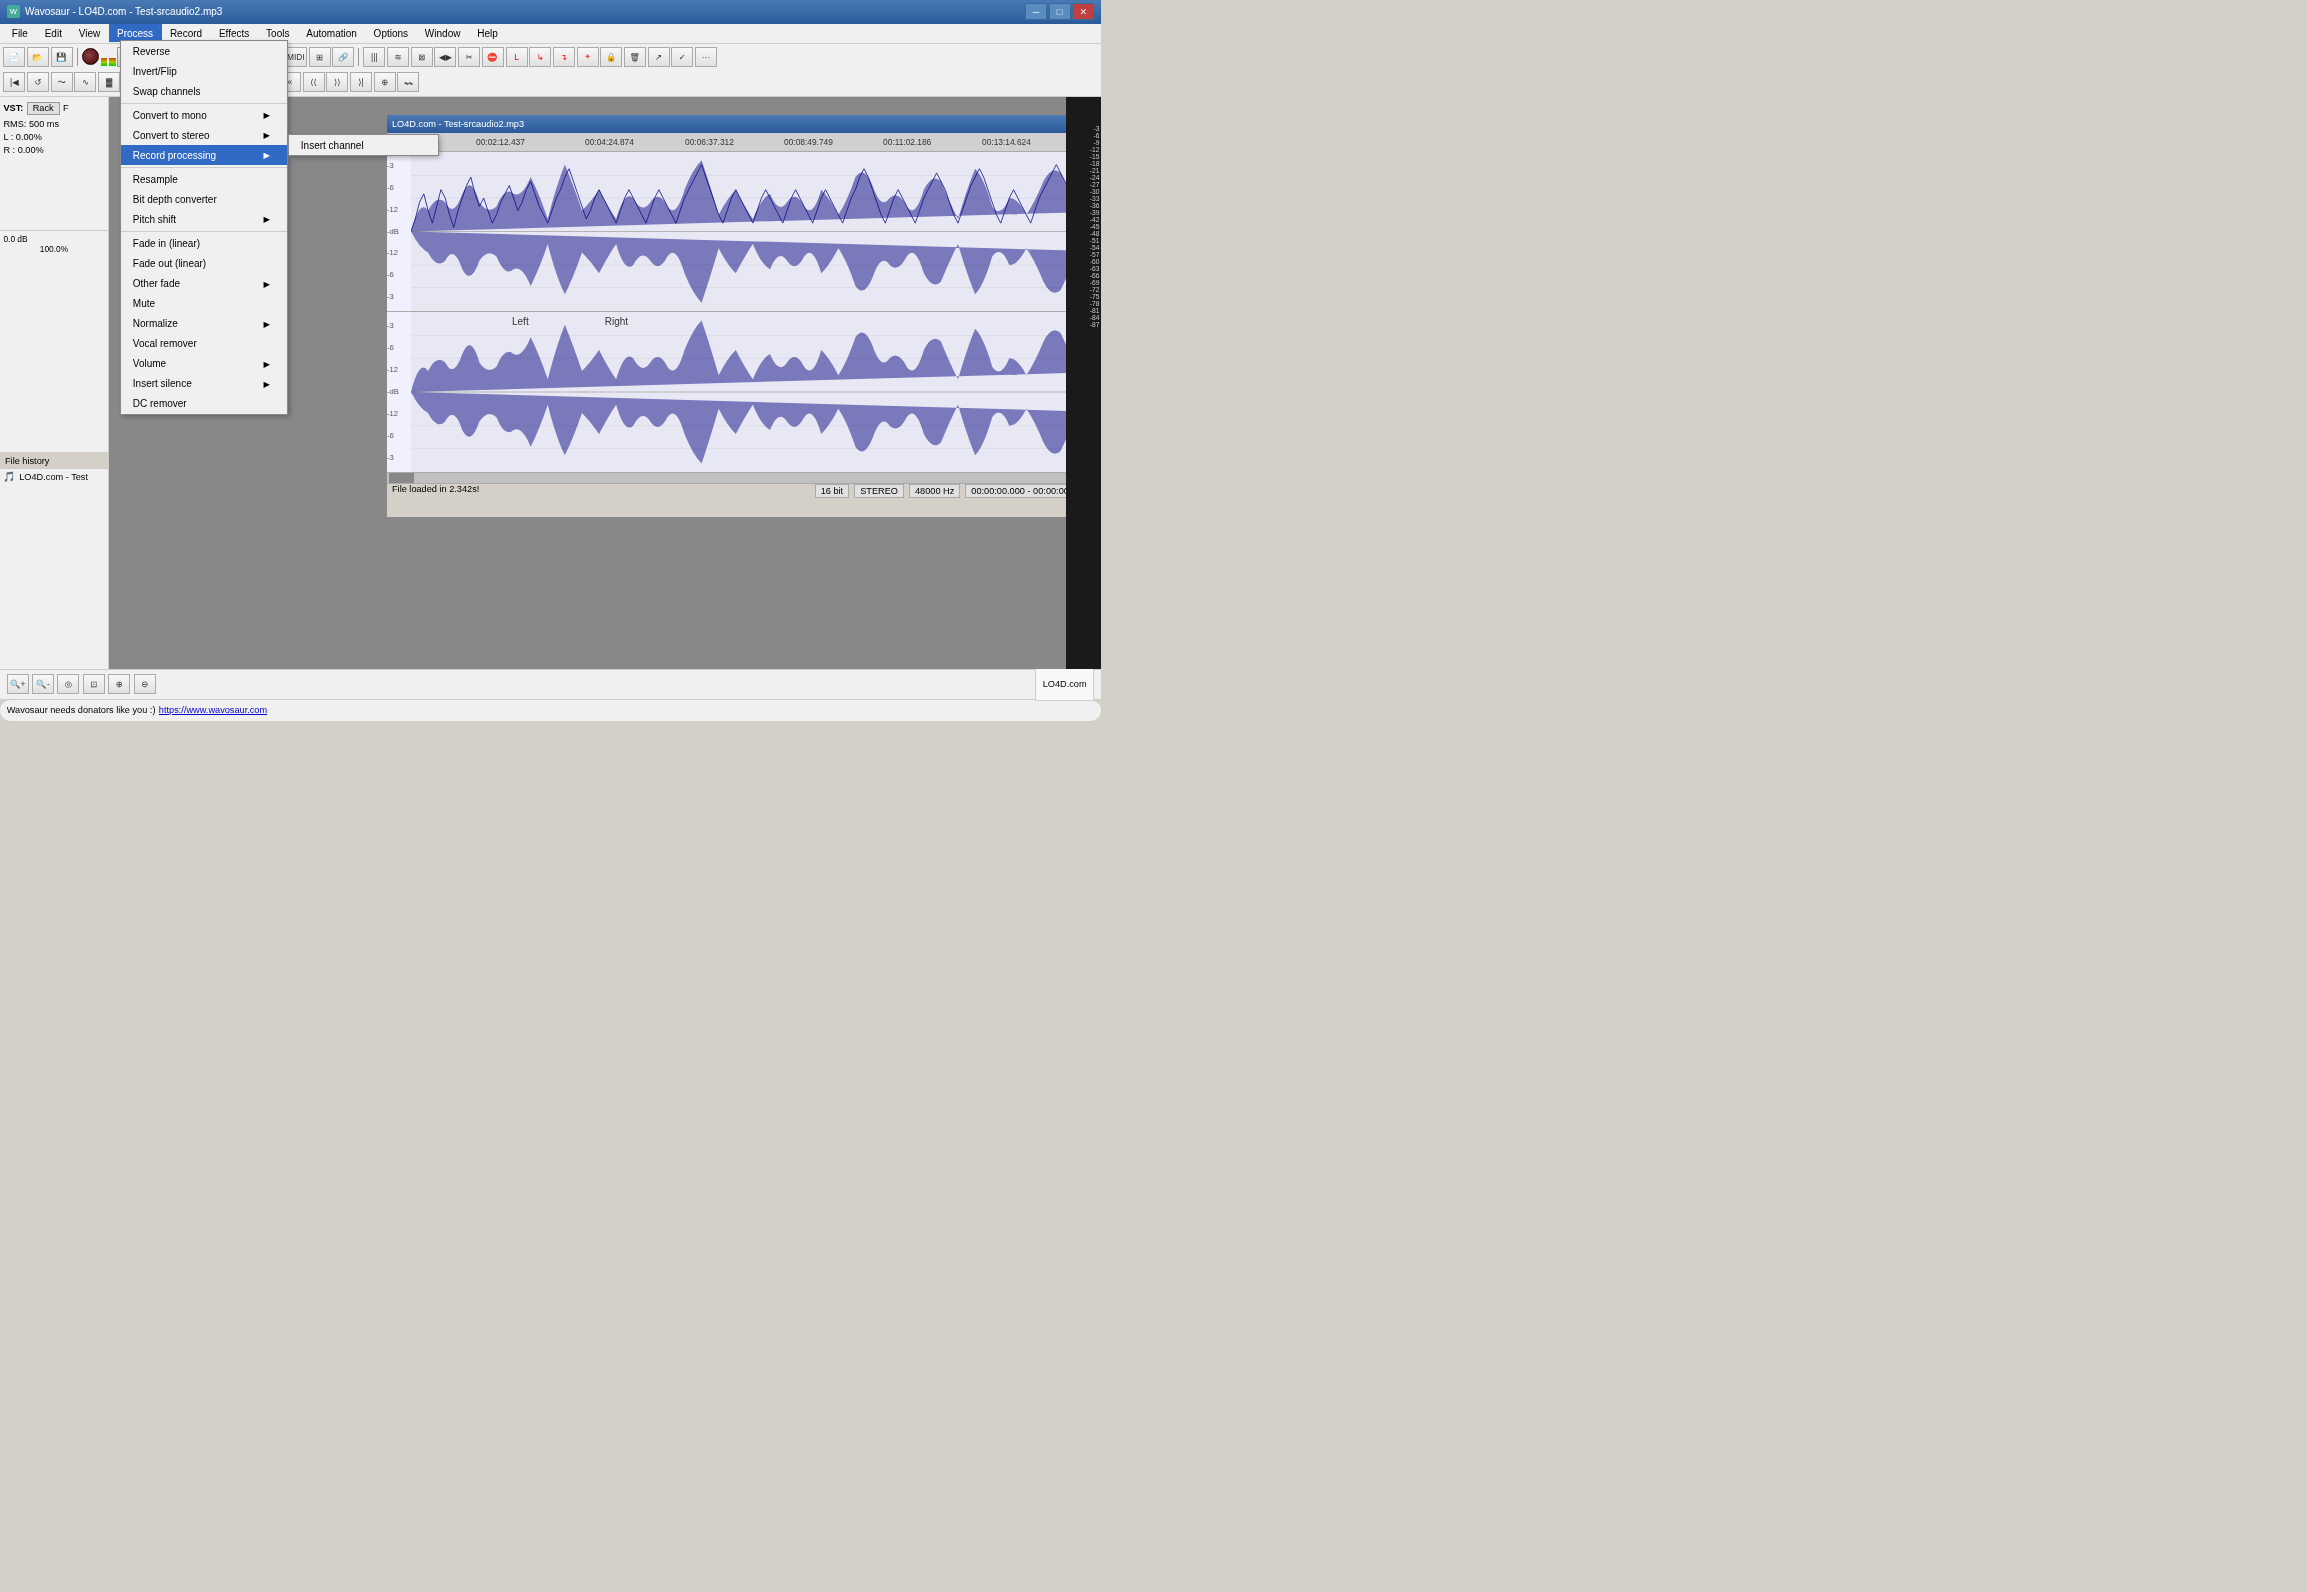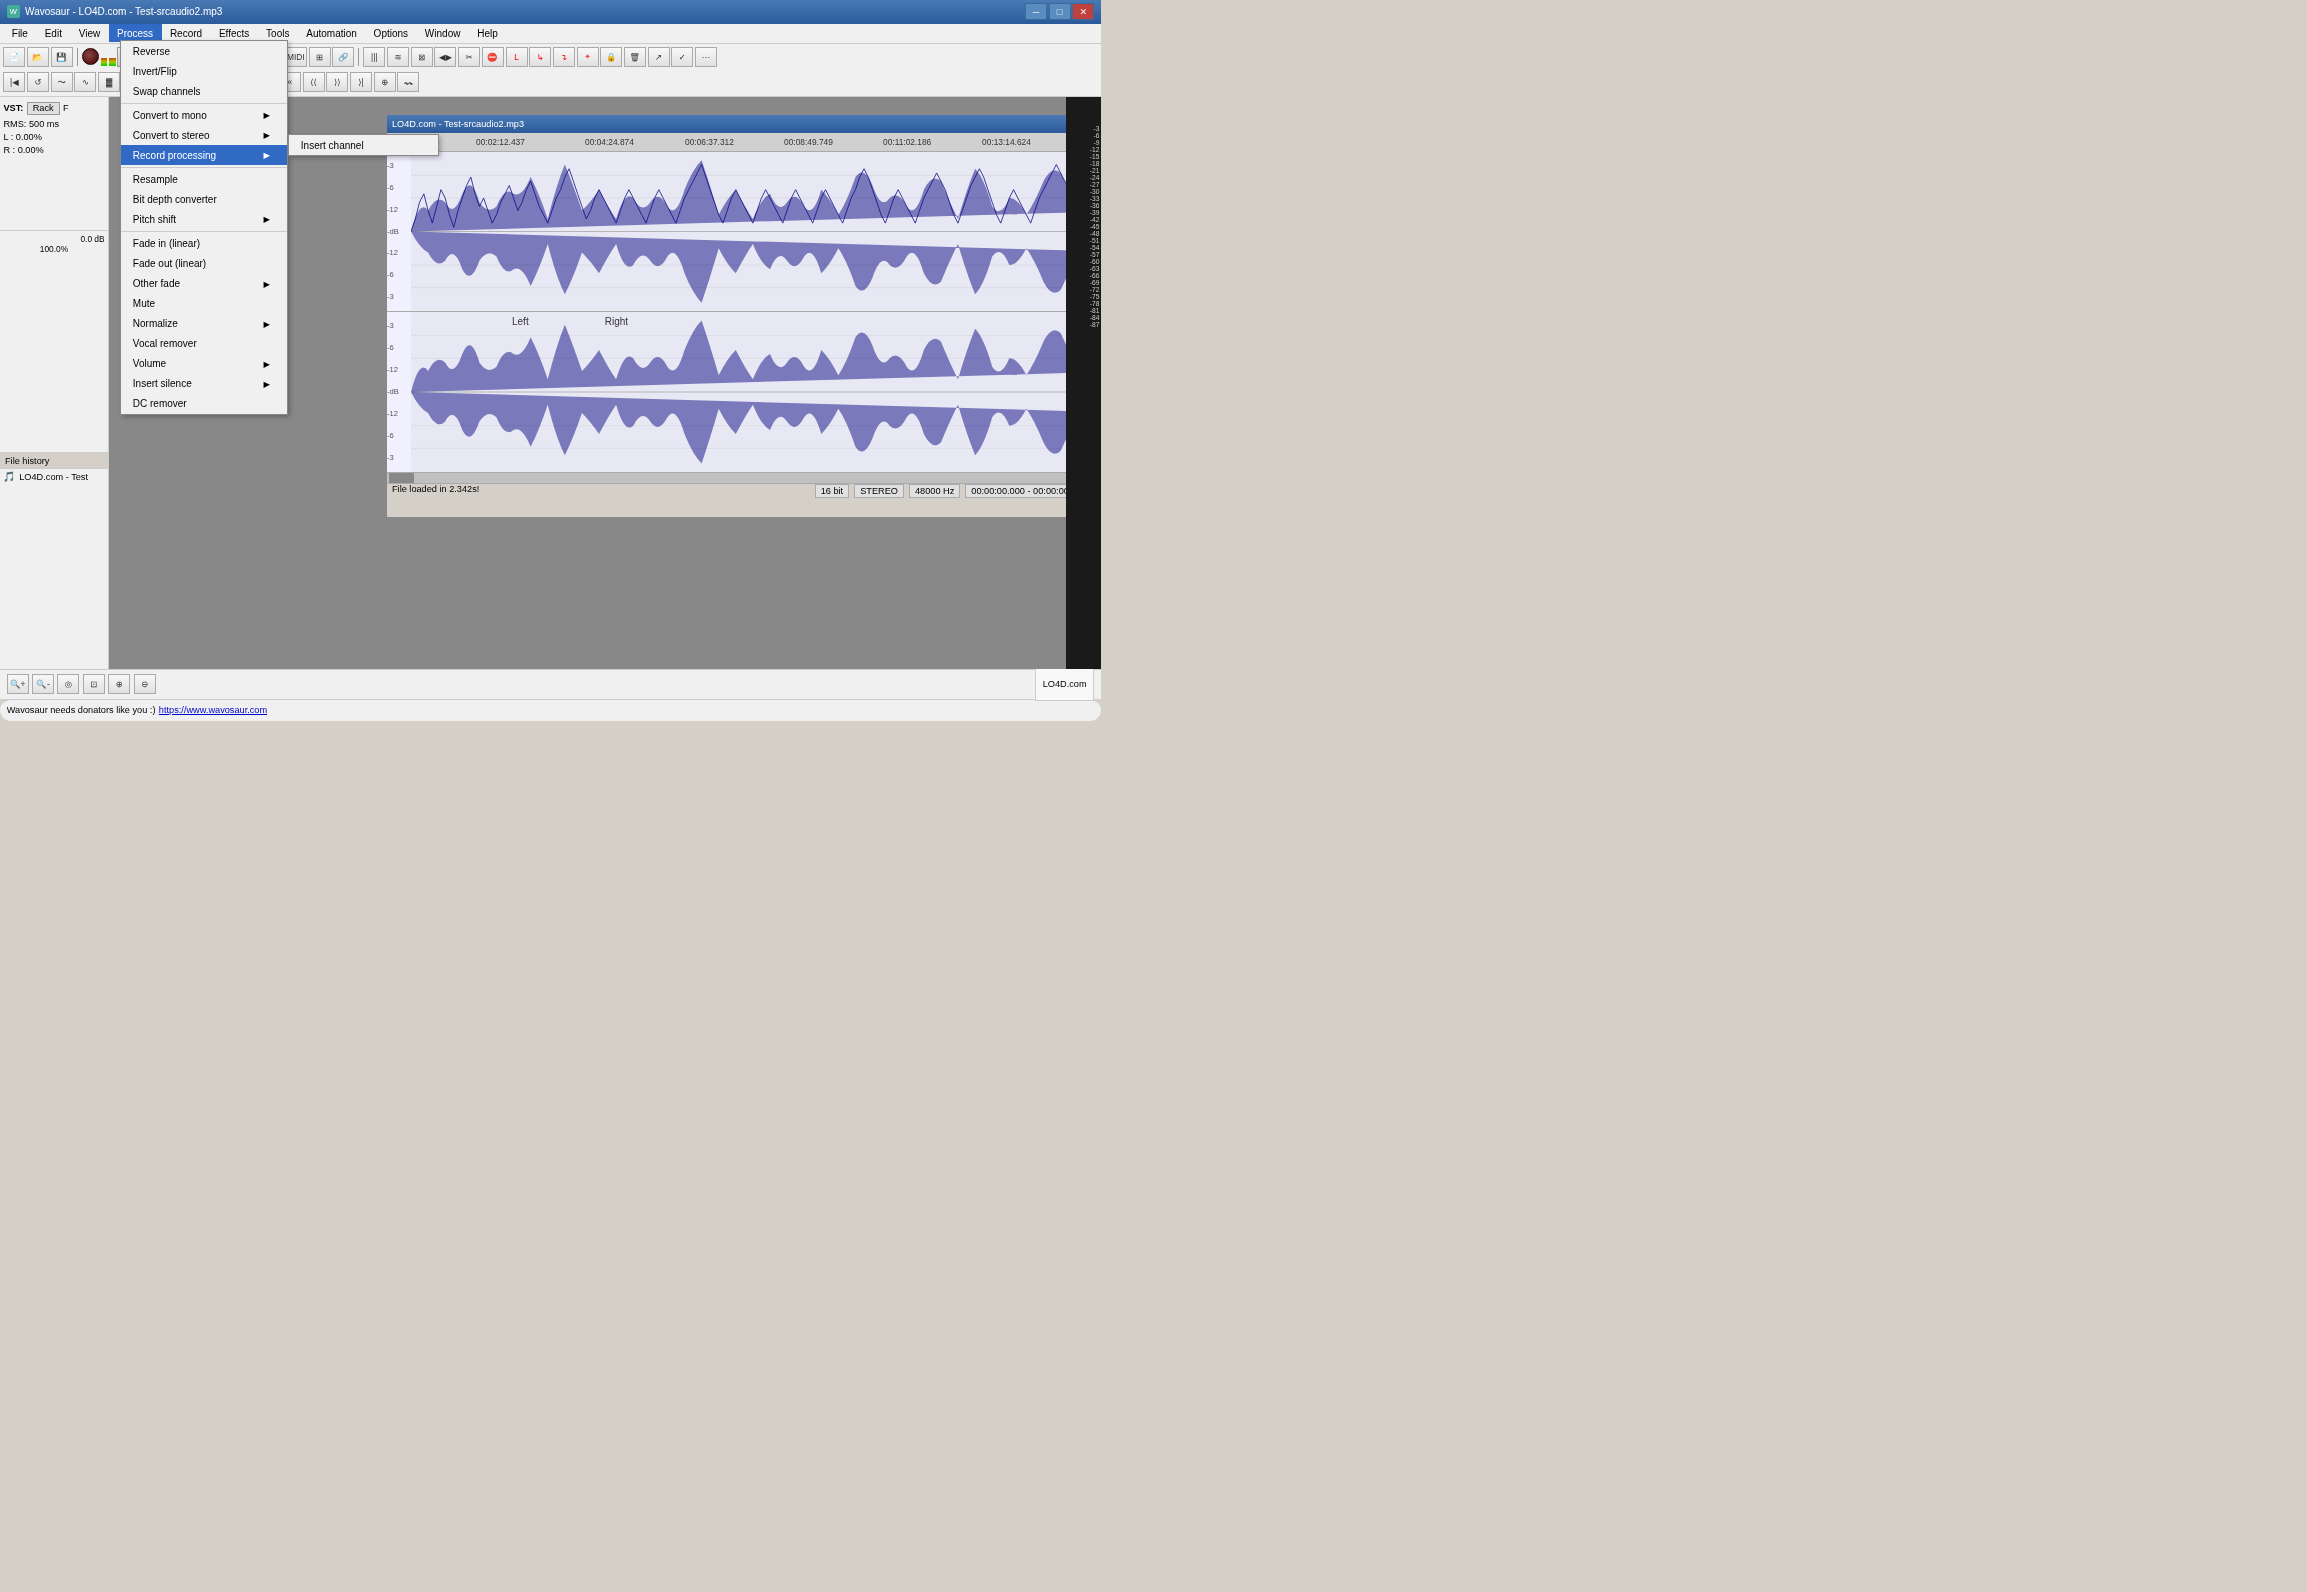--- a/index.html
+++ b/index.html
@@ -420,21 +420,21 @@
         <span class="vst-label">VST:</span>
         <button class="rack-btn">Rack</button>
         <span style="font-size:9.2px;">F</span>
       </div>
       <div class="rms-info">RMS: 500 ms</div>
       <div class="rms-info">L : 0.00%</div>
       <div class="rms-info">R : 0.00%</div>
     </div>
 
     <div style="flex:1; padding:3.4px; position:relative;">
-      <div style="font-size:8.4px; text-align:right;">0.0 dB</div>
+      <div style="font-size:8.4px; text-align:left;">0.0 dB</div>
       <div style="font-size:8.4px; text-align:center;">100.0%</div>
     </div>
 
     <div class="file-history-panel">
       <div class="panel-header">File history</div>
       <div class="file-item">
         <span class="file-icon">🎵</span>
         <span>LO4D.com - Test</span>
       </div>
     </div>

